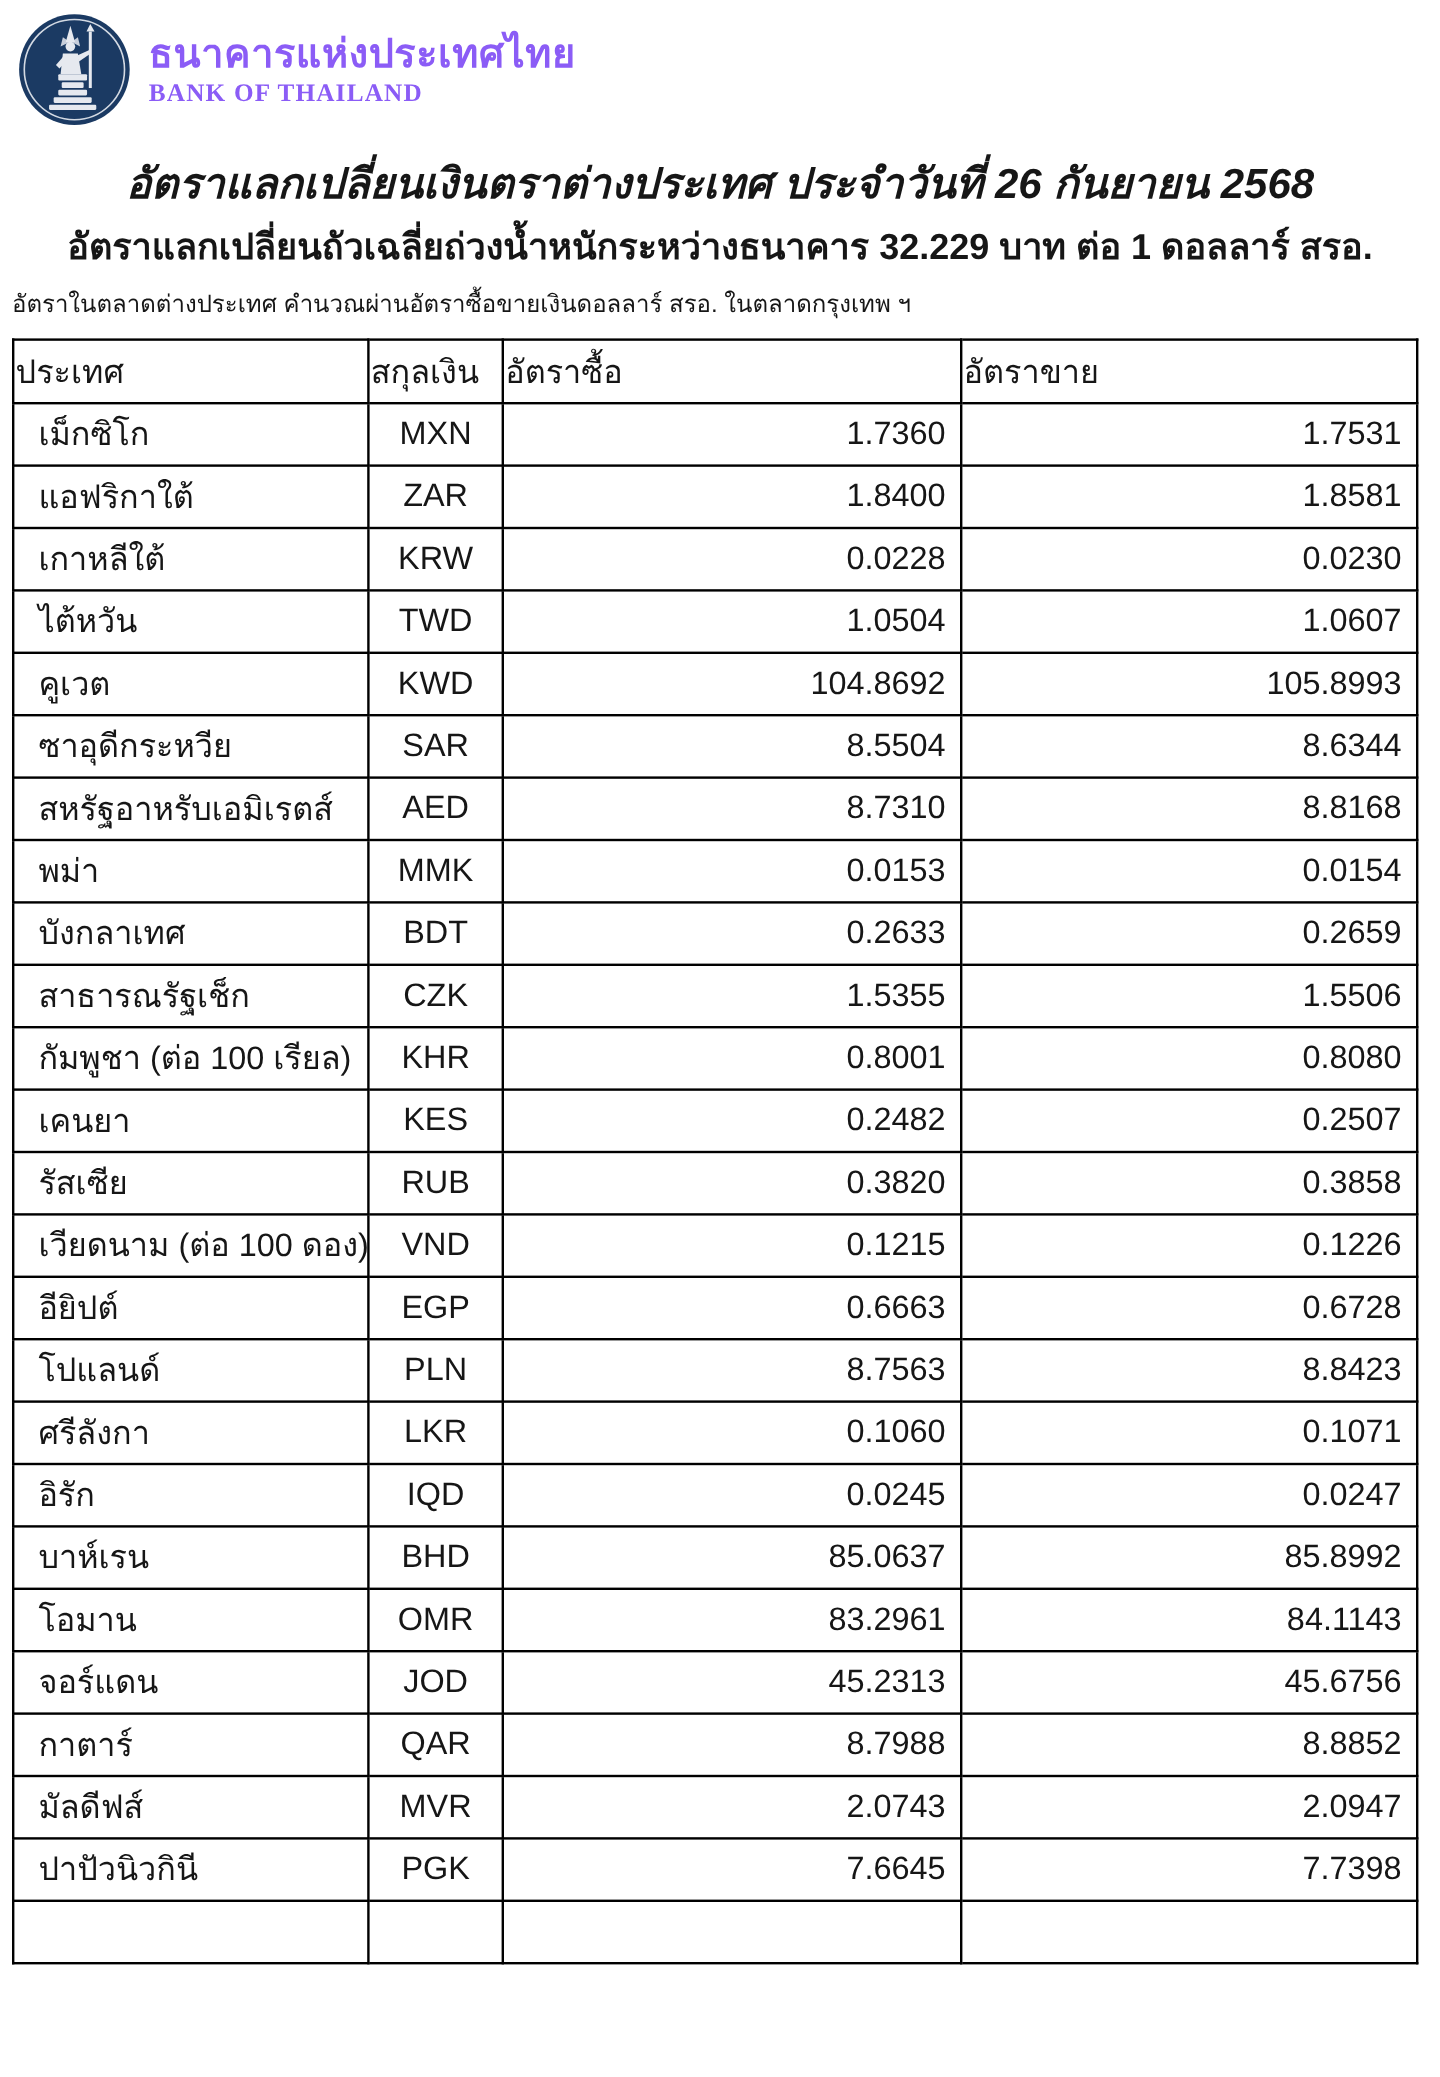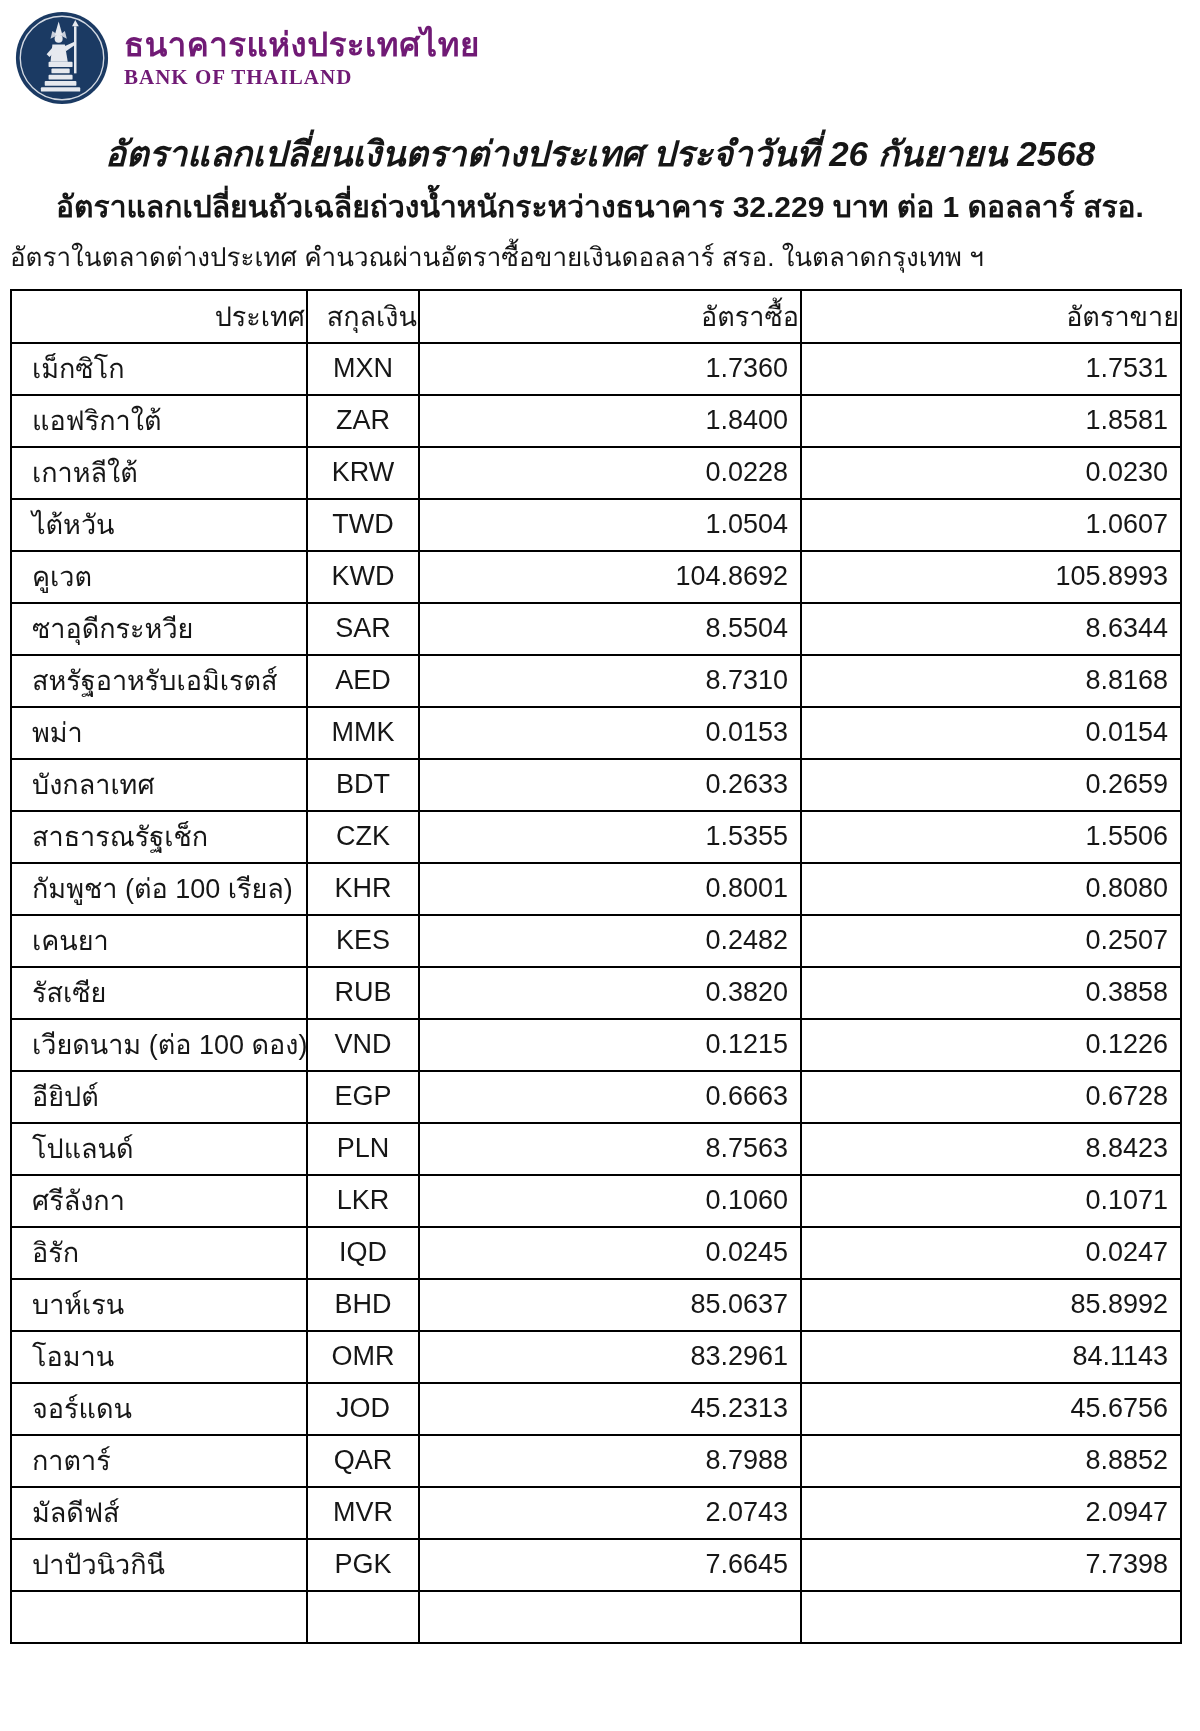--- a/index.html
+++ b/index.html
@@ -23,21 +23,21 @@
     padding: 8px 0 0 14px;
     height: 100px;
   }
   .brand-emblem {
     width: 96px;
     height: 96px;
     flex: 0 0 auto;
   }
   .brand-text {
     margin-left: 14px;
-    color: #701a75;
+    color: #8b5cf6;
     line-height: 1.05;
   }
   .brand-thai {
     font-size: 33px;
     font-weight: bold;
     letter-spacing: 0.5px;
   }
   .brand-eng {
     font-family: "Liberation Serif", "DejaVu Serif", serif;
     font-size: 21px;
@@ -56,21 +56,21 @@
     font-style: italic;
   }
   .page-subtitle {
     text-align: center;
     font-size: 30px;
     font-weight: 600;
     margin-top: 16px;
     line-height: 1.15;
   }
   .market-note {
-    font-size: 26px;
+    font-size: 20px;
     margin: 18px 0 0 10px;
     line-height: 1.15;
   }
 
   
   table.rates {
     border-collapse: collapse;
     table-layout: fixed;
     width: 1170px;
     margin: 16px 0 0 10px;
@@ -78,21 +78,21 @@
   table.rates th,
   table.rates td {
     border: 2px solid #000000;
     font-size: 27px;
     font-weight: normal;
     overflow: hidden;
     white-space: nowrap;
   }
   table.rates th {
     height: 49px;
-    text-align: right;
+    text-align: left;
     vertical-align: middle;
     margin-top: 44px;
   }
   table.rates td {
     height: 48px;
     vertical-align: middle;
   }
   td.cell-country { text-align: left;  padding-left: 20px; }
   td.cell-code    { text-align: center; }
   td.cell-rate    { text-align: right; padding-right: 12px; }

